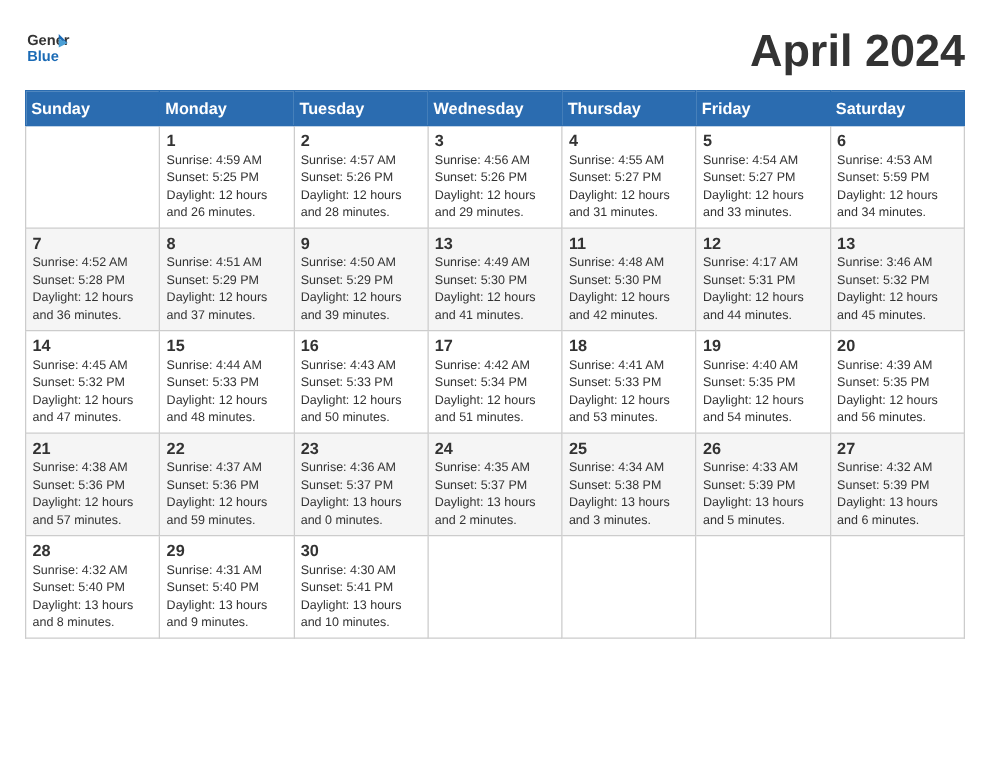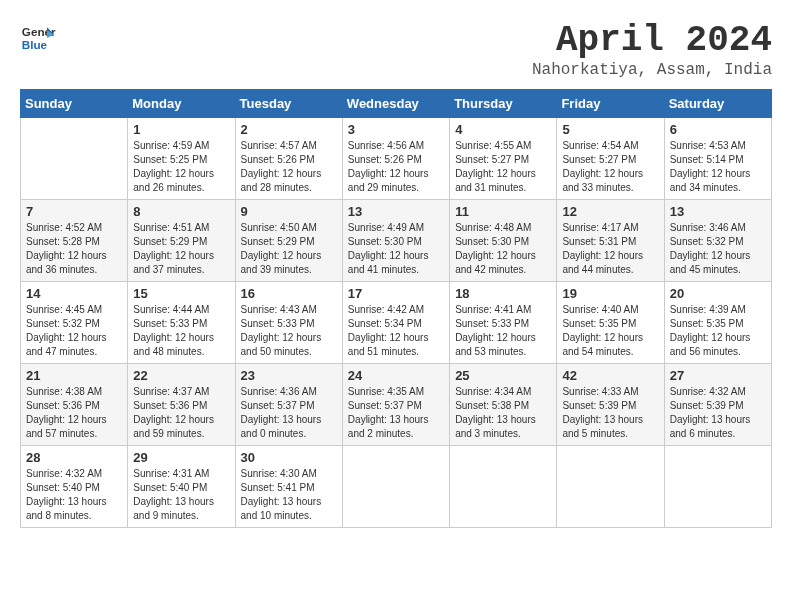--- a/index.html
+++ b/index.html
@@ -19,22 +19,20 @@
     .logo {
       display: flex;
       align-items: center;
       gap: 4px;
     }
     .logo-icon {
       width: 36px;
       height: 36px;
     }
     .title-block {
-      text-align: right;
-      font-family: Liberation Mono, monospace;
     }
     .month-title {
       font-size: 36px;
       font-weight: bold;
       color: #333;
     }
     .subtitle {
       font-size: 16px;
       color: #555;
     }
@@ -84,21 +82,20 @@
   <div class="logo">
     <svg class="logo-icon" viewBox="0 0 40 40">
       <text x="2" y="18" font-size="13" font-weight="bold" fill="#333">General</text>
       <text x="2" y="32" font-size="13" font-weight="bold" fill="#1a6ab5">Blue</text>
       <polygon points="30,8 38,16 30,12" fill="#1a6ab5"></polygon>
       <polygon points="30,12 38,16 30,20" fill="#4a9fd5"></polygon>
     </svg>
   </div>
   <div class="title-block">
     <div class="month-title">April 2024</div>
-    <div class="subtitle">Nahorkatiya, Assam, India</div>
   </div>
 </div>
 
 <table>
   <thead>
     <tr id="weekday-header">
     <th>Sunday</th>
         <th>Monday</th>
         <th>Tuesday</th>
         <th>Wednesday</th>
@@ -141,21 +138,21 @@
         <td>
           <span class="day-num">5</span>
           <div class="day-info">Sunrise: 4:54 AM
 Sunset: 5:27 PM
 Daylight: 12 hours
 and 33 minutes.</div>
         </td>
         <td>
           <span class="day-num">6</span>
           <div class="day-info">Sunrise: 4:53 AM
-Sunset: 5:14 PM
+Sunset: 5:59 PM
 Daylight: 12 hours
 and 34 minutes.</div>
         </td>
       </tr>
       <tr>
         <td>
           <span class="day-num">7</span>
           <div class="day-info">Sunrise: 4:52 AM
 Sunset: 5:28 PM
 Daylight: 12 hours
@@ -285,21 +282,21 @@
 and 2 minutes.</div>
         </td>
         <td>
           <span class="day-num">25</span>
           <div class="day-info">Sunrise: 4:34 AM
 Sunset: 5:38 PM
 Daylight: 13 hours
 and 3 minutes.</div>
         </td>
         <td>
-          <span class="day-num">42</span>
+          <span class="day-num">26</span>
           <div class="day-info">Sunrise: 4:33 AM
 Sunset: 5:39 PM
 Daylight: 13 hours
 and 5 minutes.</div>
         </td>
         <td>
           <span class="day-num">27</span>
           <div class="day-info">Sunrise: 4:32 AM
 Sunset: 5:39 PM
 Daylight: 13 hours

